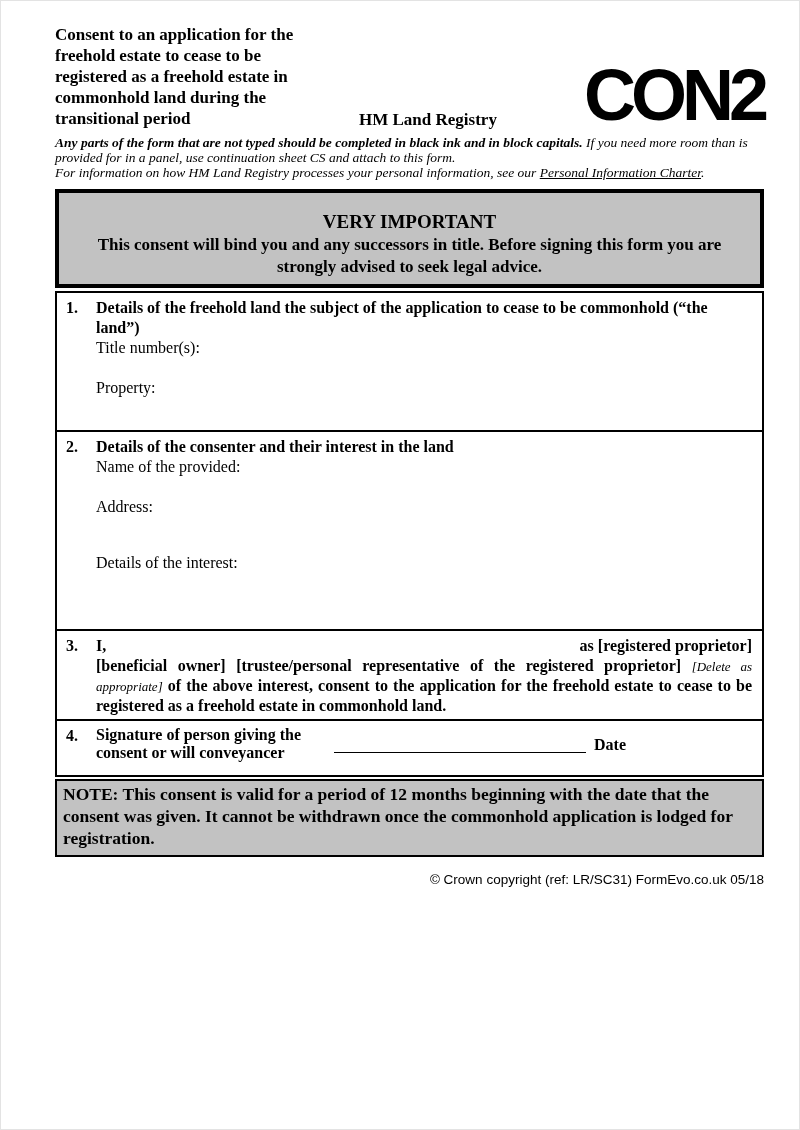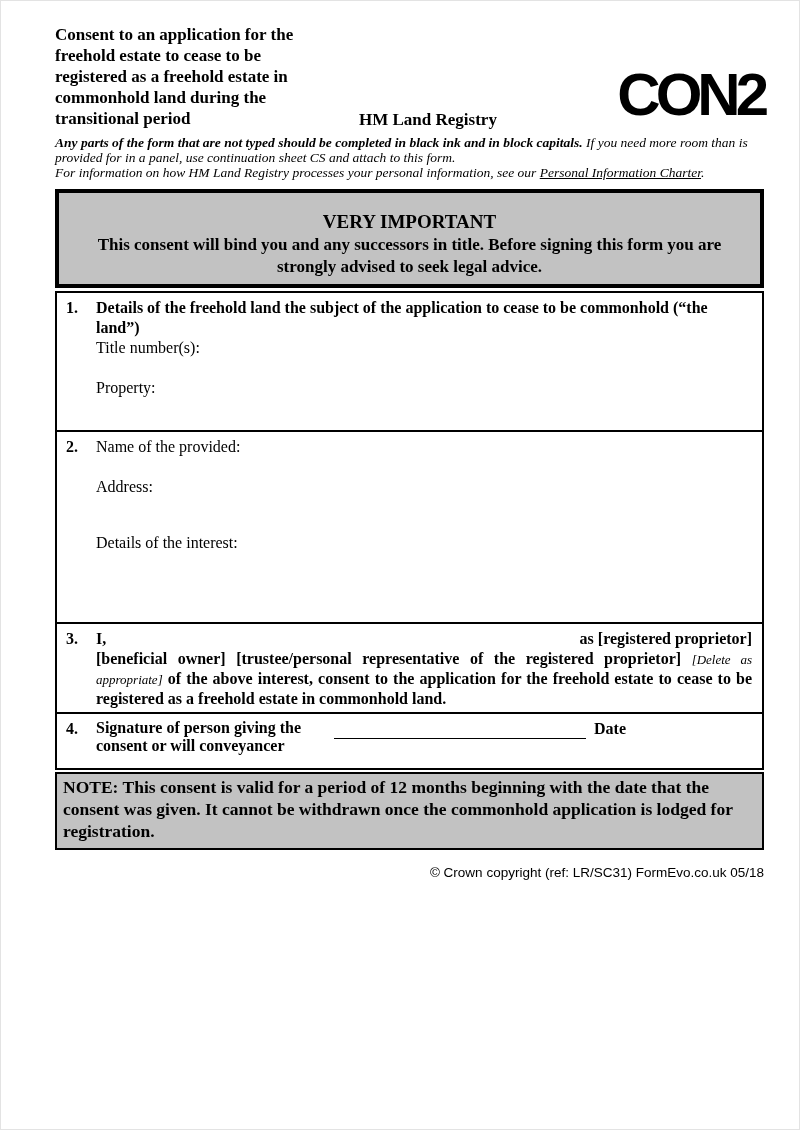--- a/index.html
+++ b/index.html
@@ -27,21 +27,21 @@
   }
   .registry-name {
     margin-left: 52px; flex: none;
     font-size: 17px; font-weight: bold; white-space: nowrap;
     padding-top: 1px;
   }
   .form-code {
     margin-left: auto; flex: none;
     font-family: "Liberation Sans", sans-serif;
     font-weight: bold;
-    font-size: 60px; line-height: 70px; letter-spacing: -5px;
+    font-size: 72px; line-height: 70px; letter-spacing: -5px;
     margin-top: 8px;
   }
 
   
   .instructions { margin-top: 5px; font-style: italic; font-size: 13.5px; line-height: 1.12; }
   .instr-bold { font-weight: bold; }
   .charter-link { text-decoration: underline; cursor: pointer; }
 
   
   .important-box {
@@ -72,21 +72,21 @@
   .panel-3 { min-height: 90px; }
   .panel-4 { min-height: 50px; }
 
   
   .p3-line1 { display: flex; font-weight: bold; }
   .p3-fill { flex: 1; min-width: 40px; }
   .p3-para { text-align: justify; font-weight: bold; }
   .delete-note { font-weight: normal; font-style: italic; font-size: 13px; }
 
   
-  .sig-row { display: flex; align-items: flex-start; padding-bottom: 12px; font-weight: bold; }
+  .sig-row { display: flex; align-items: center; padding-bottom: 12px; font-weight: bold; }
   .sig-label { flex: none; width: 228px; line-height: 1.15; }
   .sig-line {
     flex: none; width: 252px; height: 20px;
     border-bottom: 1.5px solid #000;
     margin: 0 8px 3px 10px;
   }
   .sig-date { flex: none; margin-bottom: -1px; }
 
   
   .note-box {
@@ -139,20 +139,21 @@
           <div class="field-label">Title number(s):</div>
           <div class="blank-18"></div>
           <div class="field-label">Property:</div>
           <div class="blank-34"></div>
         </div>
       </div>
 
       <div class="panel panel-2">
         <div class="panel-number">2.</div>
         <div class="panel-body">
+          <div class="panel-heading">Details of the consenter and their interest in the land</div>
           <div class="field-label">Name of the provided:</div>
           <div class="blank-18"></div>
           <div class="field-label">Address:</div>
           <div class="blank-36"></div>
           <div class="field-label">Details of the interest:</div>
           <div class="blank-56"></div>
         </div>
       </div>
 
       <div class="panel panel-3">

